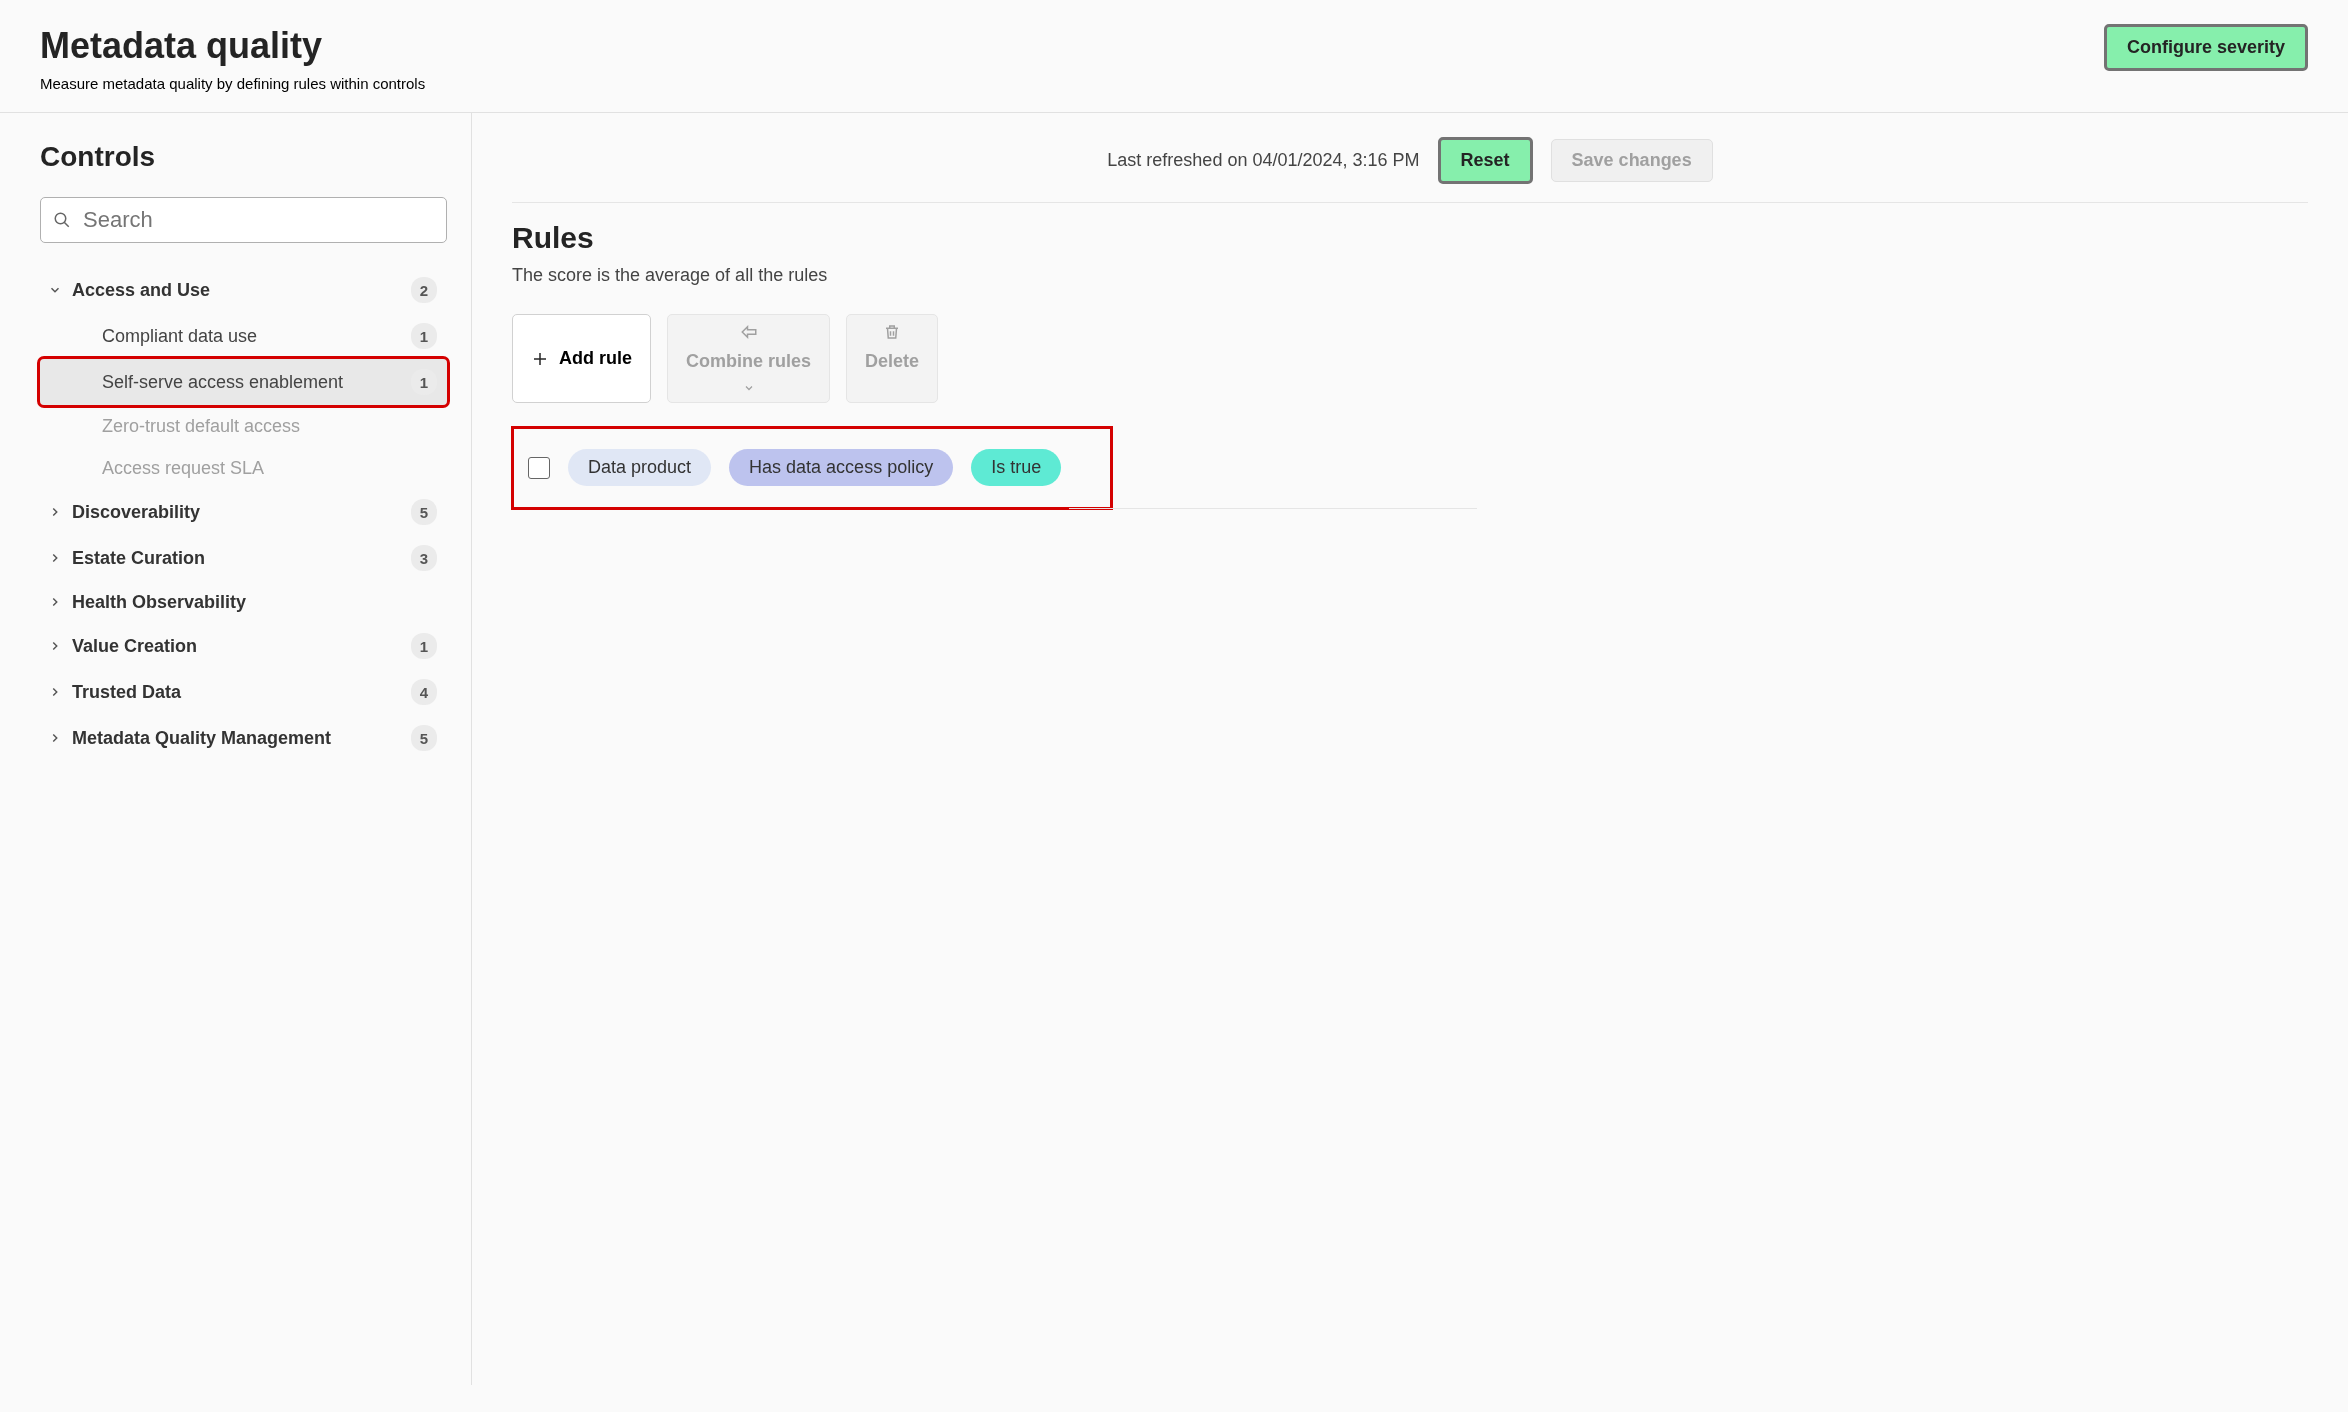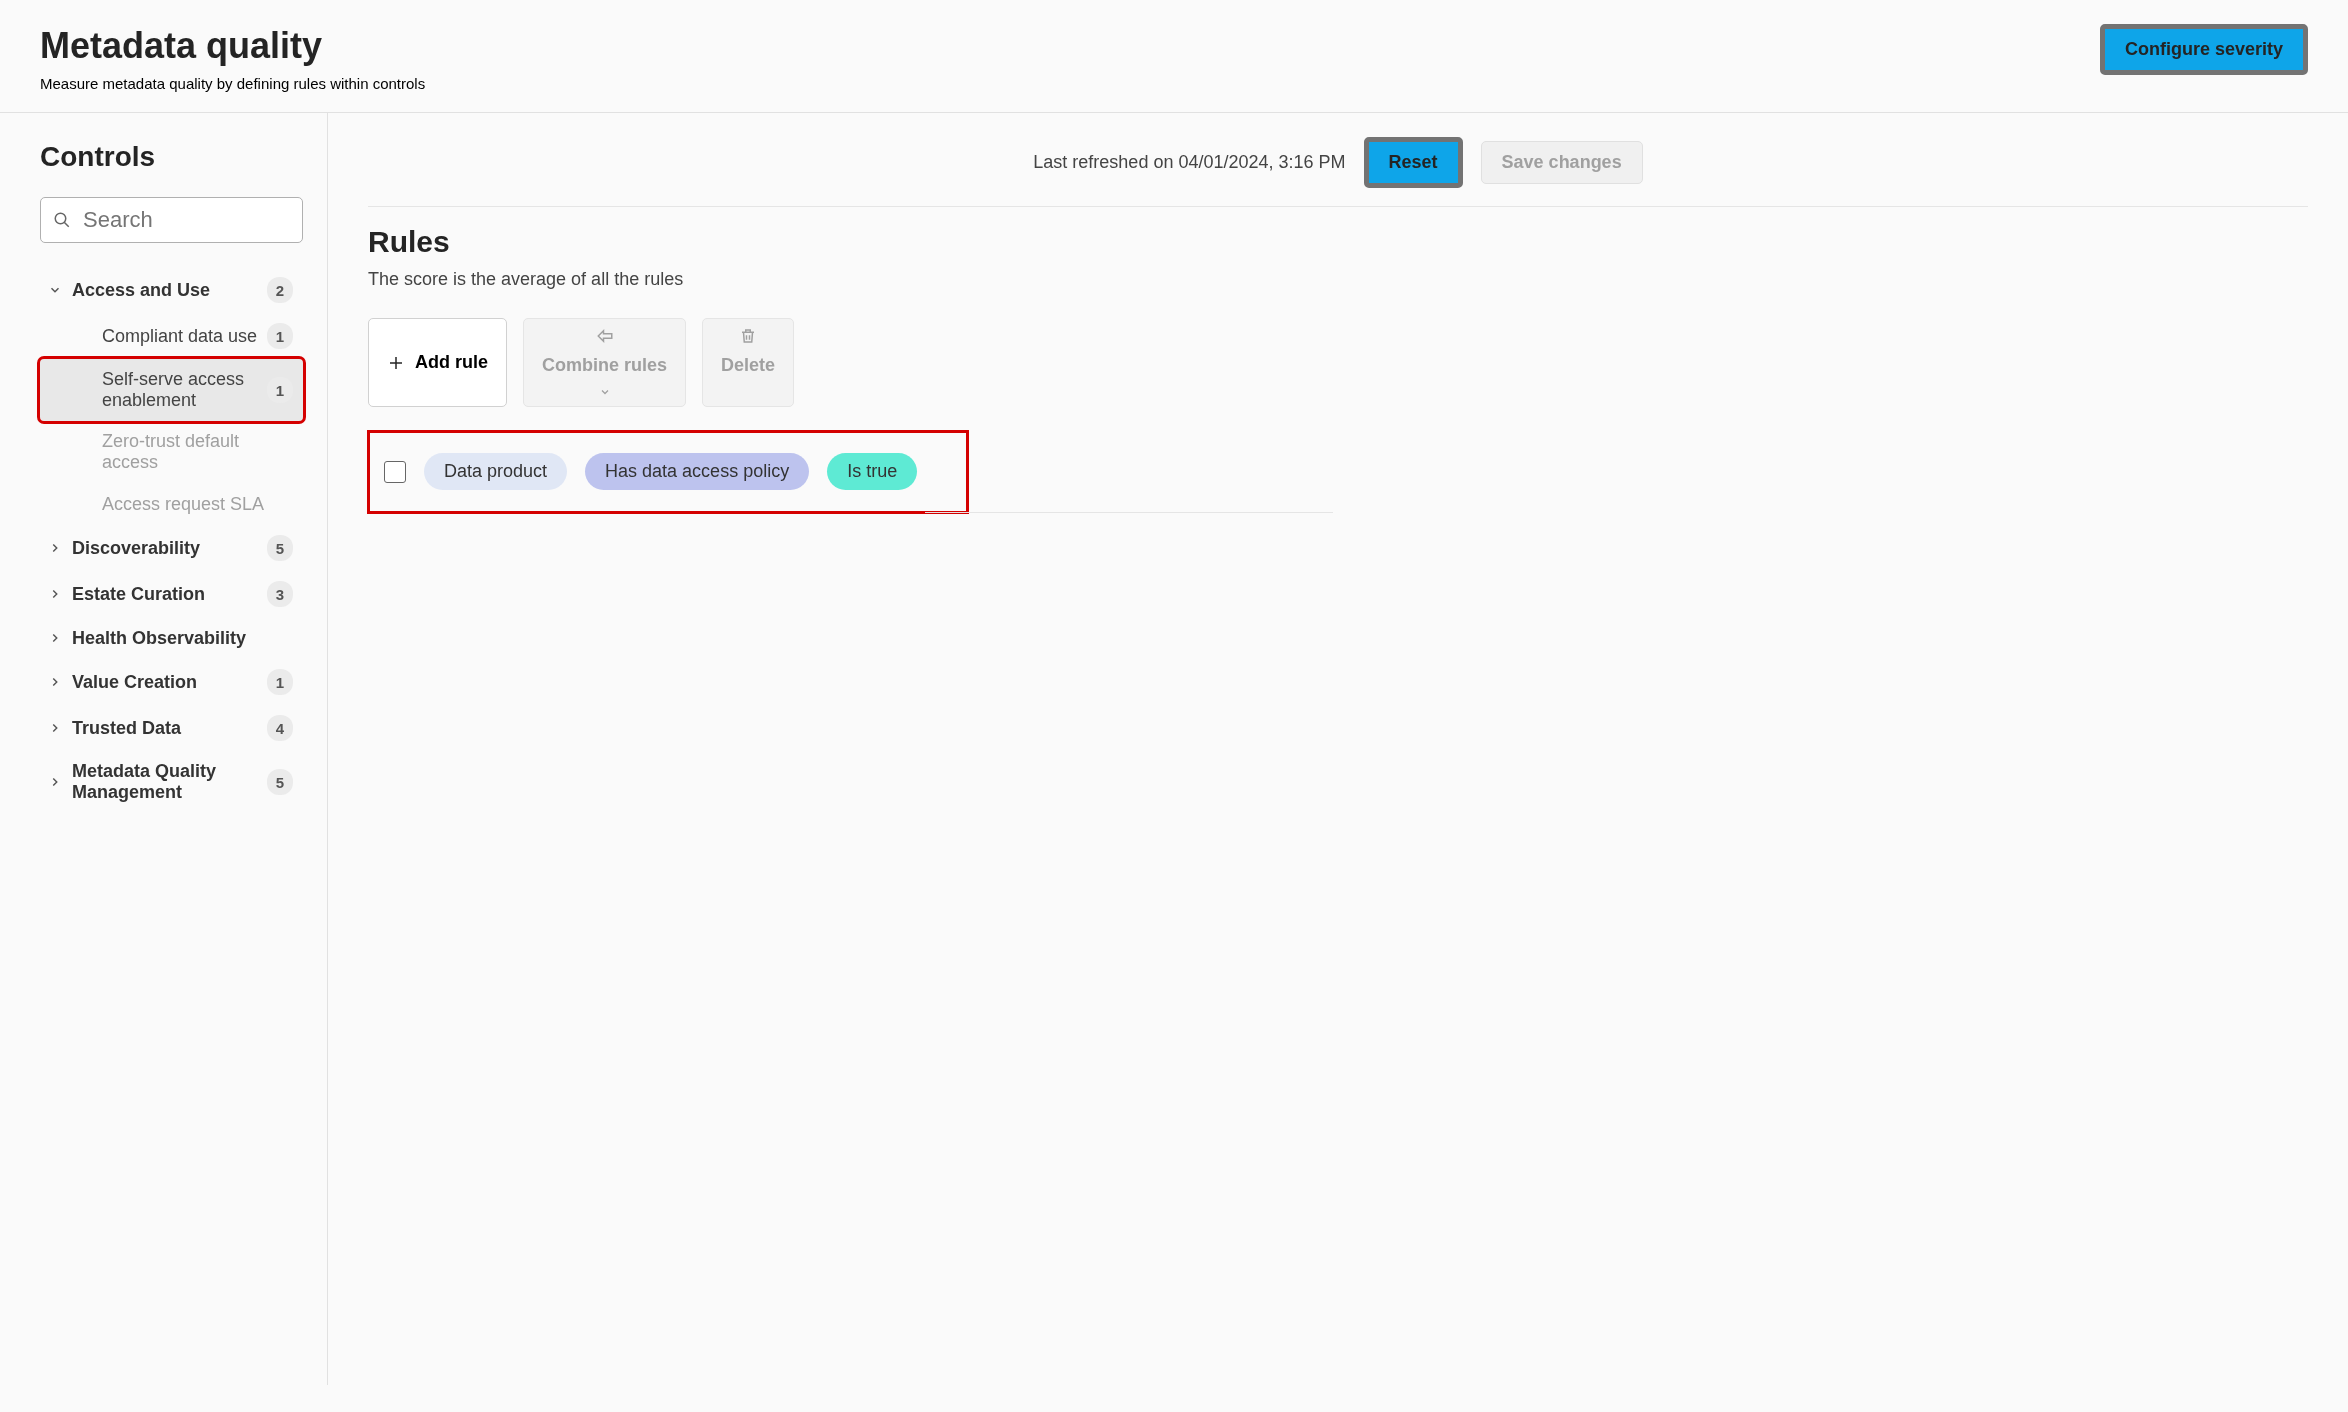--- a/index.html
+++ b/index.html
@@ -22,38 +22,38 @@
     font-weight: 700;
     margin: 0 0 8px 0;
     line-height: 1.2;
   }
   .page-subtitle {
     font-size: 15px;
     color: #000000;
     margin: 0;
   }
   .btn {
-    background: #0ea5e9;
-    border: 5px solid #737373;
+    background: #86efac;
+    border: 3px solid #737373;
     border-radius: 5px;
     padding: 10px 20px;
     font-size: 18px;
     font-weight: 600;
     cursor: pointer;
     color: #242424;
   }
   .btn-disabled {
     background: #f0f0f0;
     color: #a0a0a0;
     border: 1px solid #e0e0e0;
     cursor: default;
   }
   .main { display: flex; }
   .sidebar {
-    width: 328px;
+    width: 472px;
     border-right: 1px solid #e1e1e1;
     padding: 28px 24px 28px 40px;
     min-height: calc(100vh - 140px);
   }
   .sidebar-title {
     font-size: 28px;
     font-weight: 700;
     margin: 0 0 24px 0;
   }
   .search-box {

